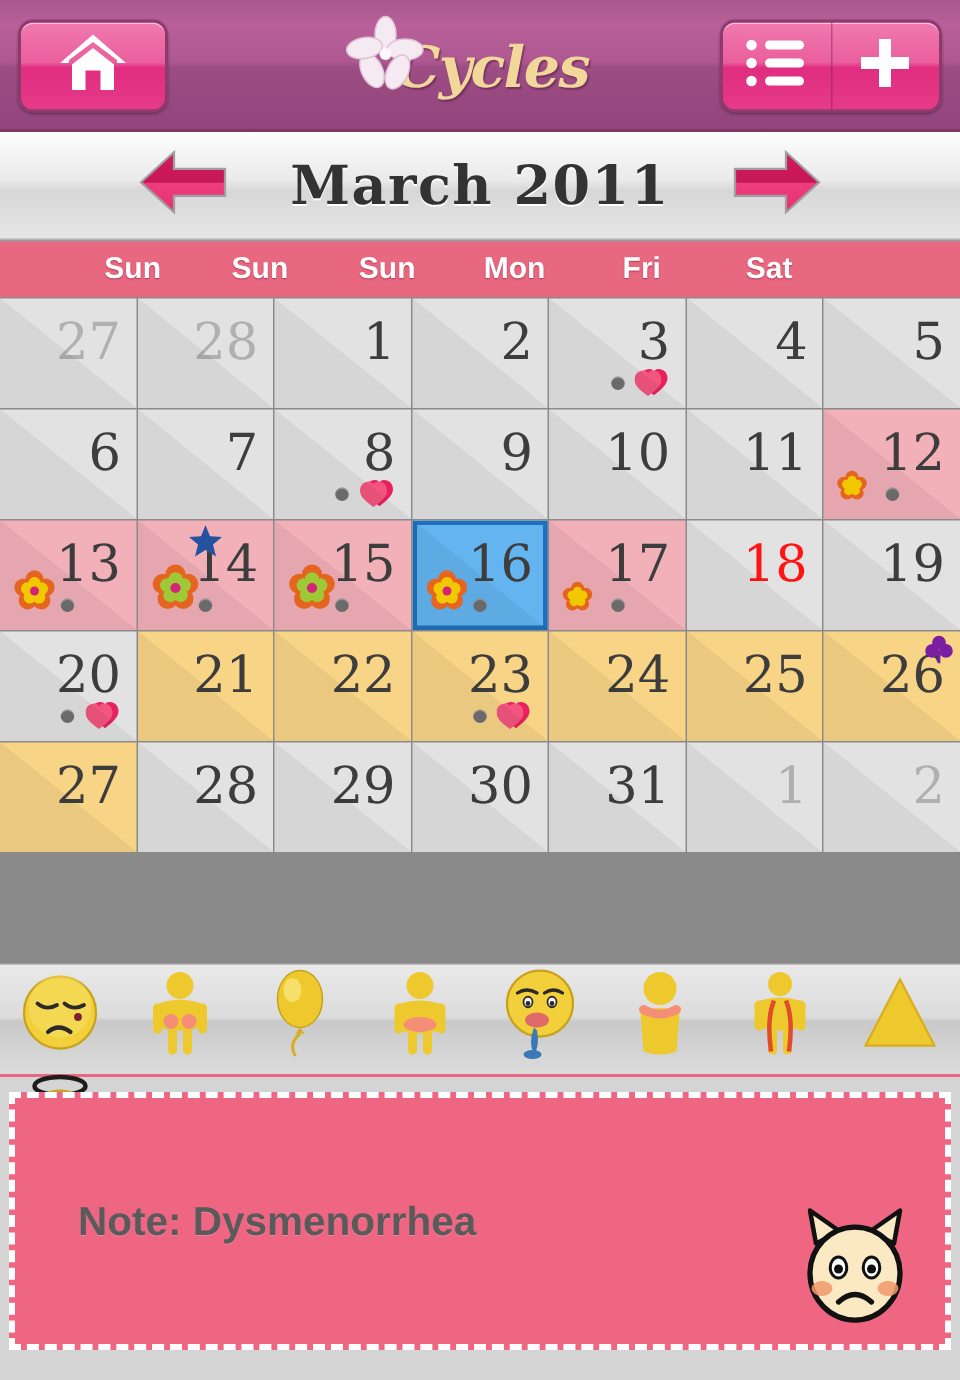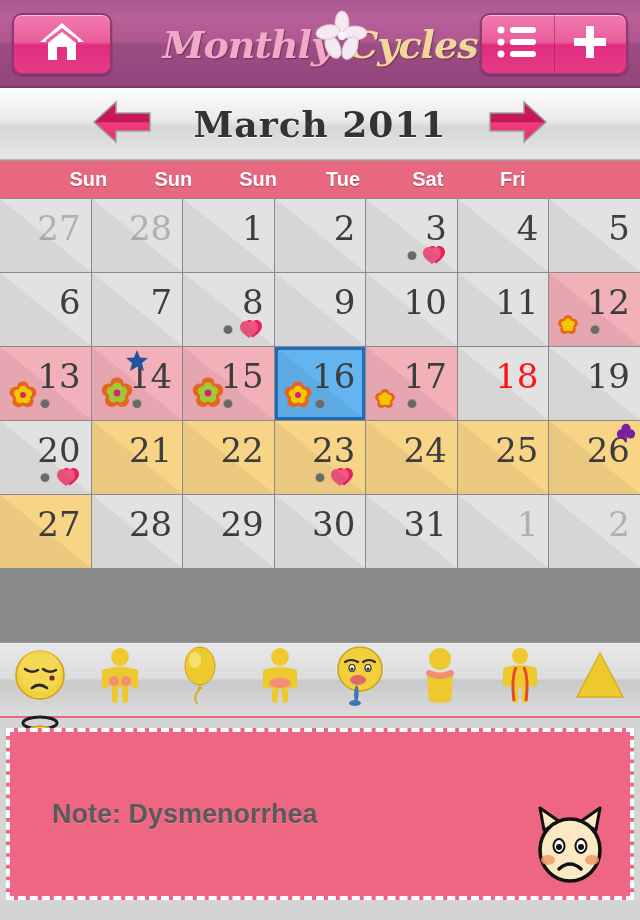--- a/index.html
+++ b/index.html
@@ -159,21 +159,20 @@
     <div class="home-btn">
       <span>
         <svg width="48" height="44" viewBox="0 0 48 44">
           <path d="M24 3 L46 22 L40 22 L40 20 L24 8 L8 20 L8 22 L2 22 Z" fill="#fff"></path>
           <path d="M24 12 L38 23 L38 40 L29 40 L29 27 L19 27 L19 40 L10 40 L10 23 Z" fill="#fff"></path>
         </svg>
       </span>
     </div>
 
     <div class="logo">
-      <span class="logo-monthly">Monthly</span>
       <span class="logo-flower">
         <svg width="56" height="56" viewBox="0 0 56 56" style="position:absolute;left:-18px;top:-34px;">
           <g fill="#f6eaf2" stroke="#dcc4d4" stroke-width="1">
             <ellipse cx="28" cy="13" rx="7" ry="12"></ellipse>
             <ellipse cx="41" cy="23" rx="12" ry="7"></ellipse>
             <ellipse cx="36" cy="38" rx="7" ry="12" transform="rotate(25 36 38)"></ellipse>
             <ellipse cx="19" cy="37" rx="7" ry="12" transform="rotate(-25 19 37)"></ellipse>
             <ellipse cx="14" cy="22" rx="12" ry="7" transform="rotate(-10 14 22)"></ellipse>
           </g>
           <circle cx="28" cy="26" r="4" fill="#fdf6fa"></circle>
@@ -233,23 +232,23 @@
           </defs>
         <path d="M58 24 L36 4 L36 15 L2 15 L2 33 L36 33 L36 44 Z" fill="url(#gR)" stroke="#9e9e9e" stroke-width="1.5"></path>
       </svg>
     </div>
   </div>
 
   <div class="weekdays">
     <div>Sun</div>
     <div>Sun</div>
     <div>Sun</div>
-    <div>Tue</div>
+    <div>Mon</div>
+    <div>Fri</div>
     <div>Sat</div>
-    <div>Fri</div>
   </div>
 
   <div class="grid" id="calendar-grid">
       <div class="cell orange out">
         <div class="daynum">27</div>
         <div class="marks"></div>
       </div>
       <div class="cell gray out">
         <div class="daynum">28</div>
         <div class="marks"></div>

